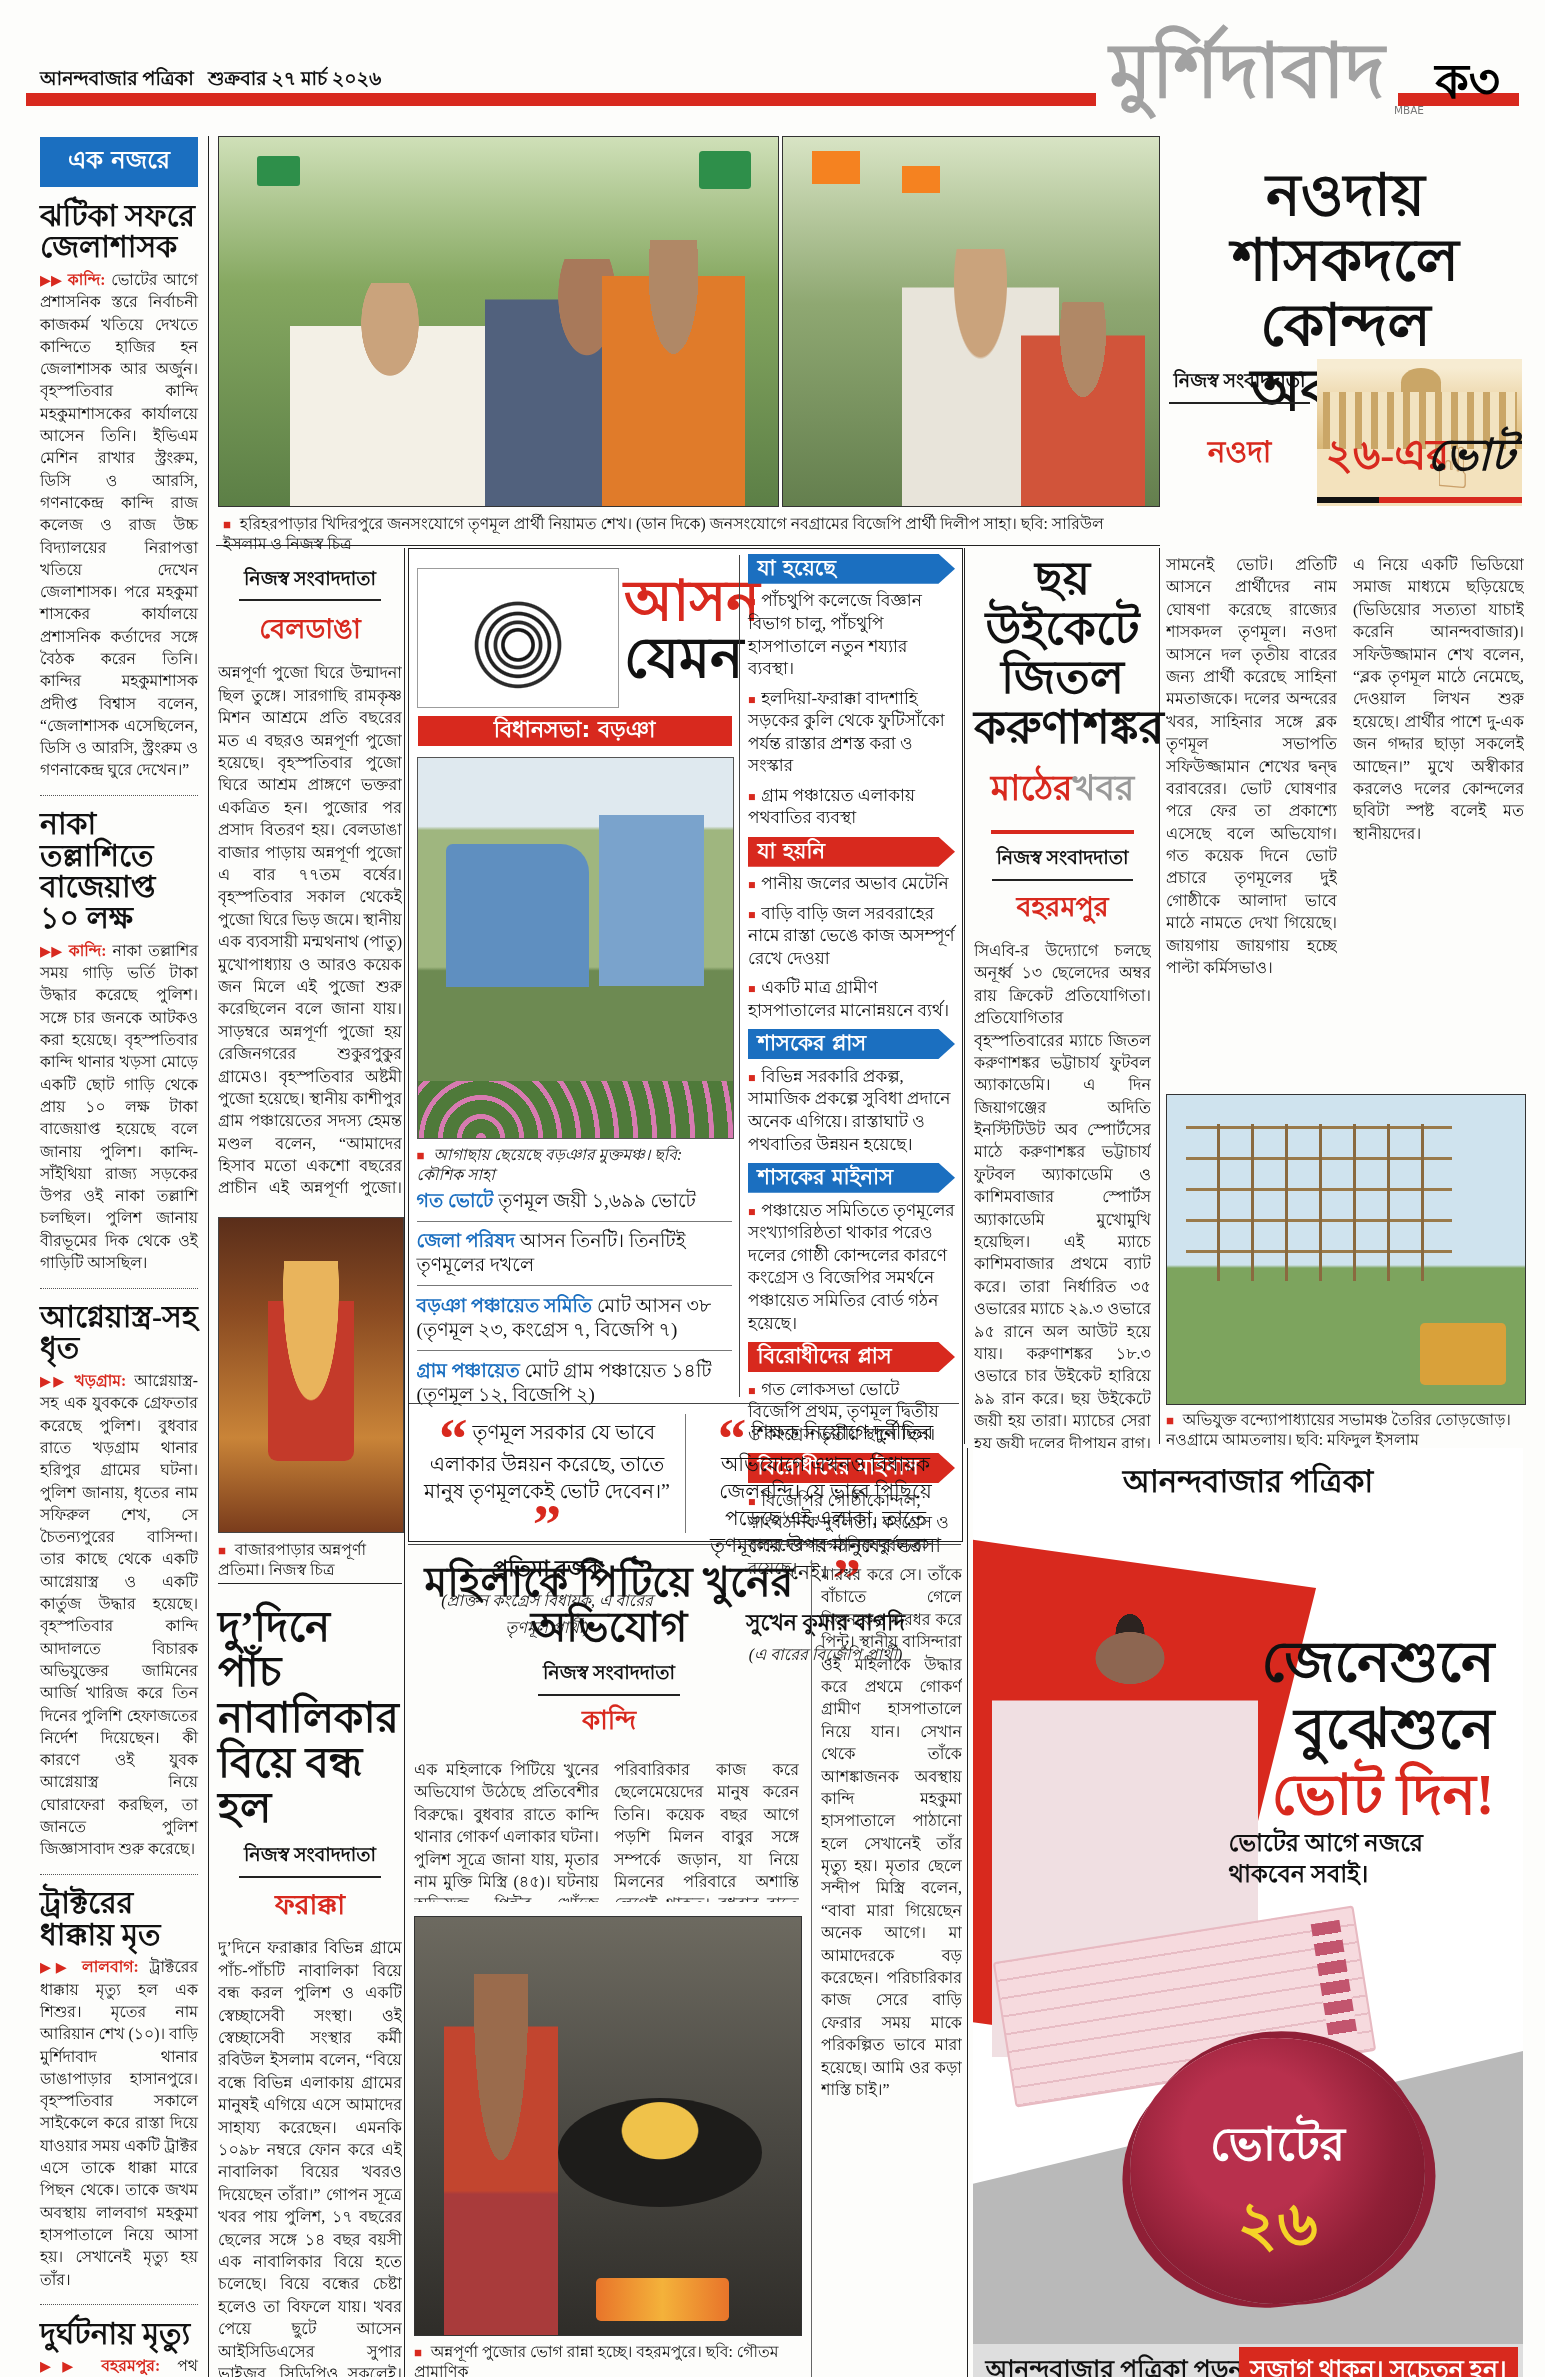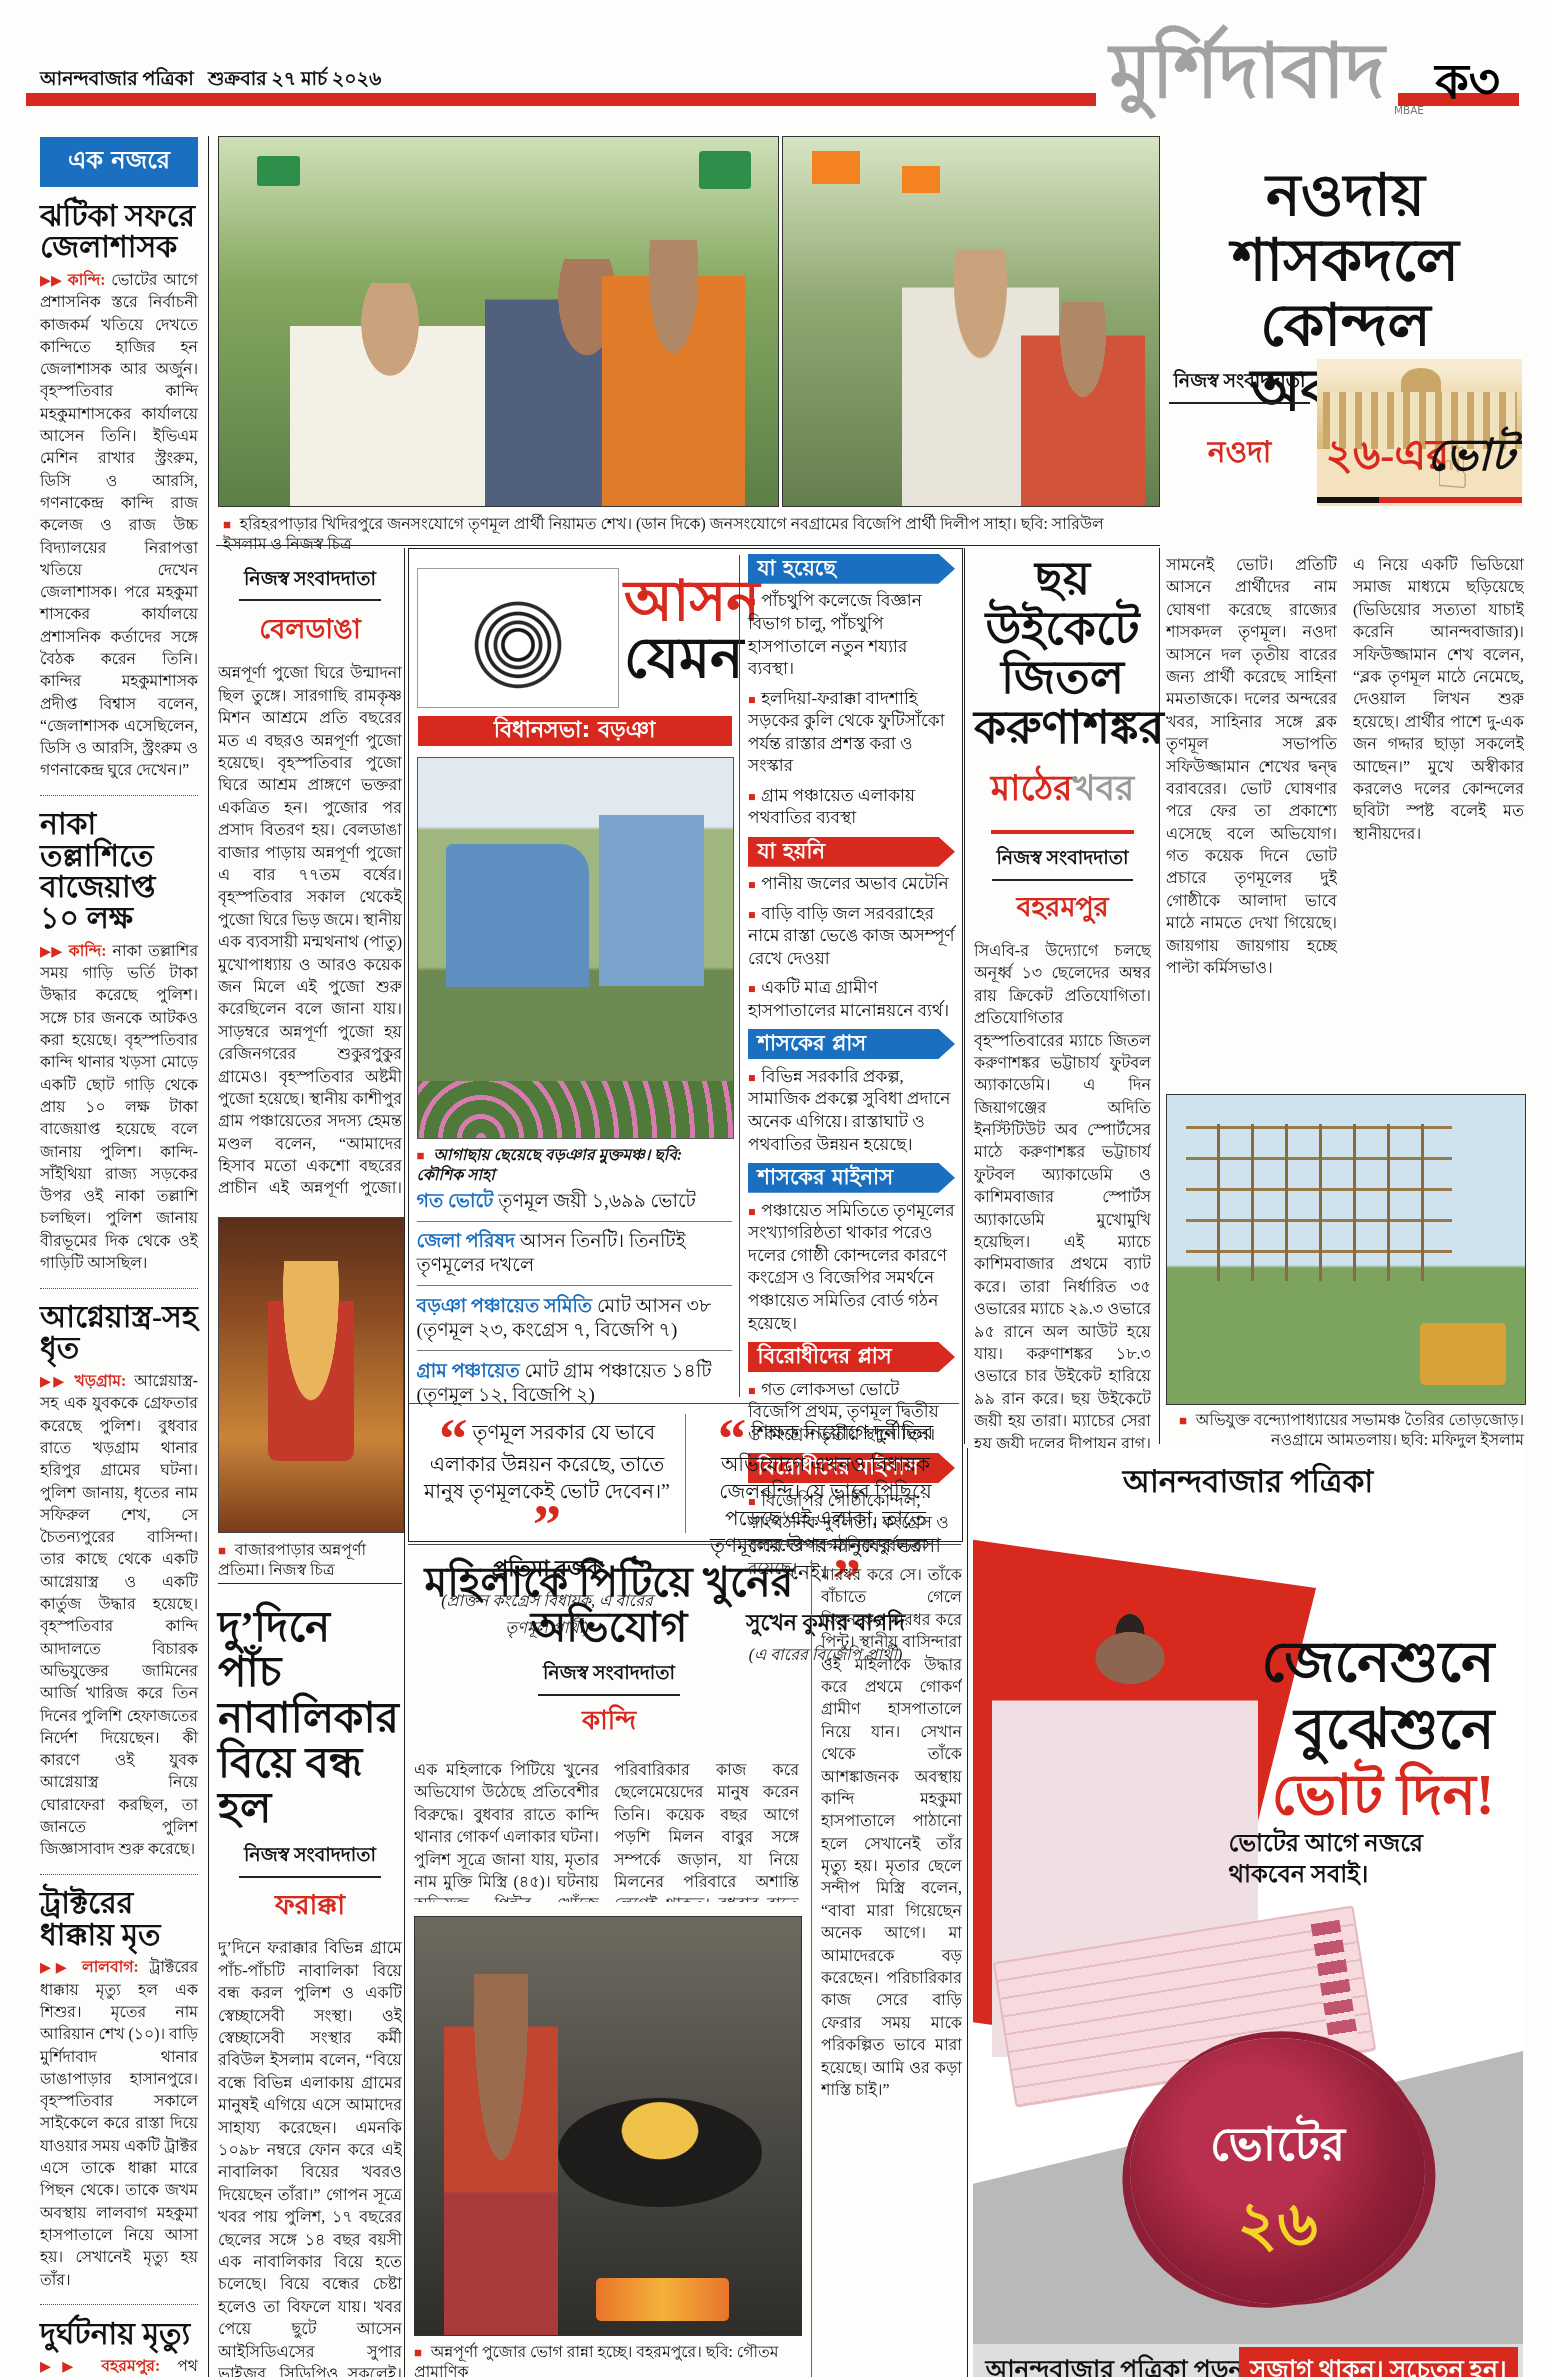--- a/index.html
+++ b/index.html
@@ -207,21 +207,21 @@
     <div class="ub"></div>
       <div class="ur"></div>
   </div>
   <div class="abs bodytxt just" style="left:1166px;top:554px;width:171px;height:533px;overflow:hidden;">সামনেই ভোট। প্রতিটি আসনে প্রার্থীদের নাম ঘোষণা করেছে রাজ্যের শাসকদল তৃণমূল। নওদা আসনে দল তৃতীয় বারের জন্য প্রার্থী করেছে সাহিনা মমতাজকে। দলের অন্দরের খবর, সাহিনার সঙ্গে ব্লক তৃণমূল সভাপতি সফিউজ্জামান শেখের দ্বন্দ্ব বরাবরের। ভোট ঘোষণার পরে ফের তা প্রকাশ্যে এসেছে বলে অভিযোগ। গত কয়েক দিনে ভোট প্রচারে তৃণমূলের দুই গোষ্ঠীকে আলাদা ভাবে মাঠে নামতে দেখা গিয়েছে। জায়গায় জায়গায় হচ্ছে পাল্টা কর্মিসভাও।</div>
   <div class="abs bodytxt just" style="left:1353px;top:554px;width:171px;height:533px;overflow:hidden;">এ নিয়ে একটি ভিডিয়ো সমাজ মাধ্যমে ছড়িয়েছে (ভিডিয়োর সত্যতা যাচাই করেনি আনন্দবাজার)। সফিউজ্জামান শেখ বলেন, “ব্লক তৃণমূল মাঠে নেমেছে, দেওয়াল লিখন শুরু হয়েছে। প্রার্থীর পাশে দু-এক জন গদ্দার ছাড়া সকলেই আছেন।” মুখে অস্বীকার করলেও দলের কোন্দলের ছবিটা স্পষ্ট বলেই মত স্থানীয়দের।</div>
   <div class="ph abs" style="left:1166px;top:1094px;width:358px;height:309px;">
     <div class="sky" style="background:linear-gradient(180deg,#cfe3ee 0 55%,#7da45e 56% 100%);"></div>
     <div class="abs" style="left:19px;top:28.5px;width:266px;height:157px;background:repeating-linear-gradient(90deg,transparent 0 31px,#8a6a3f 31px 34px),repeating-linear-gradient(0deg,transparent 0 28.5px,#9a7a4a 28.5px 31px);"></div>
     <div class="abs" style="right:19px;bottom:19px;width:86px;height:62px;background:#d9a13a;border-radius:4.8px;"></div>
   </div>
-  <div class="abs cap" style="left:1166px;top:1410px;width:358px;text-align:right;">
+  <div class="abs cap" style="left:1166px;top:1410px;width:358px;">
     <span class="capsq">■</span>
     <span>অভিযুক্ত বন্দ্যোপাধ্যায়ের সভামঞ্চ তৈরির তোড়জোড়। নওগ্রামে আমতলায়। ছবি: মফিদুল ইসলাম</span>
   </div>
 
   <div class="abs colart" style="left:218px;top:554px;width:184px;">
     <div class="byline" style="margin-top:9.5px;"><span class="ln">নিজস্ব সংবাদদাতা</span></div>
     <div class="dlbig" style="font-size:27px;margin:6.7px 0 9.5px;">বেলডাঙা</div>
     <div class="bodytxt just" style="height:537px;overflow:hidden;">অন্নপূর্ণা পুজো ঘিরে উন্মাদনা ছিল তুঙ্গে। সারগাছি রামকৃষ্ণ মিশন আশ্রমে প্রতি বছরের মত এ বছরও অন্নপূর্ণা পুজো হয়েছে। বৃহস্পতিবার পুজো ঘিরে আশ্রম প্রাঙ্গণে ভক্তরা একত্রিত হন। পুজোর পর প্রসাদ বিতরণ হয়। বেলডাঙা বাজার পাড়ায় অন্নপূর্ণা পুজো এ বার ৭৭তম বর্ষের। বৃহস্পতিবার সকাল থেকেই পুজো ঘিরে ভিড় জমে। স্থানীয় এক ব্যবসায়ী মন্মথনাথ (পাতু) মুখোপাধ্যায় ও আরও কয়েক জন মিলে এই পুজো শুরু করেছিলেন বলে জানা যায়। সাড়ম্বরে অন্নপূর্ণা পুজো হয় রেজিনগরের শুকুরপুকুর গ্রামেও। বৃহস্পতিবার অষ্টমী পুজো হয়েছে। স্থানীয় কাশীপুর গ্রাম পঞ্চায়েতের সদস্য হেমন্ত মণ্ডল বলেন, “আমাদের হিসাব মতো একশো বছরের প্রাচীন এই অন্নপূর্ণা পুজো। পুজো ঘিরে গ্রামের মানুষের উন্মাদনা নজরকাড়া।”</div>
   </div>
   <div class="ph abs" style="left:218px;top:1217px;width:184px;height:314px;border:1.4px solid #444;">
@@ -250,21 +250,21 @@
       <div class="f-title2">যেমন</div>
     </div>
     <div class="f-bar">বিধানসভা: বড়ঞা</div>
 
     <div class="ph abs" style="left:7.6px;top:208px;width:315px;height:380px;border:1px solid #555;">
       <div class="sky" style="background:linear-gradient(180deg,#dfe9ef 0 18%,#9fb67f 19% 55%,#6d8a52 56% 100%);"></div>
       <div class="abs" style="left:28.5px;top:86px;width:143px;height:143px;background:#5f8fc0;border-radius:6.7px 28.5px 0 0;"></div>
       <div class="abs" style="left:181px;top:57px;width:105px;height:171px;background:#7aa3cc;"></div>
       <div class="abs" style="left:0;bottom:0;width:100%;height:57px;background:repeating-radial-gradient(circle at 20% 100%,#d77bb1 0 4.8px,#4f7a3a 5.2px 19px);"></div>
     </div>
-    <div class="abs cap" style="left:7.6px;top:596px;width:315px;font-weight:bold;">
+    <div class="abs cap" style="left:7.6px;top:596px;width:315px;">
       <span class="capsq">■</span>
       <span style="font-style:italic;">আগাছায় ছেয়েছে বড়ঞার মুক্তমঞ্চ। ছবি: কৌশিক সাহা</span>
     </div>
 
     <div class="abs" style="left:7.6px;top:632px;width:315px;">
       <div class="stat"><span class="lead">গত ভোটে</span><span> তৃণমূল জয়ী ১,৬৯৯ ভোটে</span></div>
       <div class="stat"><span class="lead">জেলা পরিষদ</span><span> আসন তিনটি। তিনটিই তৃণমূলের দখলে</span></div>
       <div class="stat"><span class="lead">বড়ঞা পঞ্চায়েত সমিতি</span><span> মোট আসন ৩৮ (তৃণমূল ২৩, কংগ্রেস ৭, বিজেপি ৭)</span></div>
       <div class="stat" style="border-bottom:none;"><span class="lead">গ্রাম পঞ্চায়েত</span><span> মোট গ্রাম পঞ্চায়েত ১৪টি (তৃণমূল ১২, বিজেপি ২)</span></div>
     </div>

